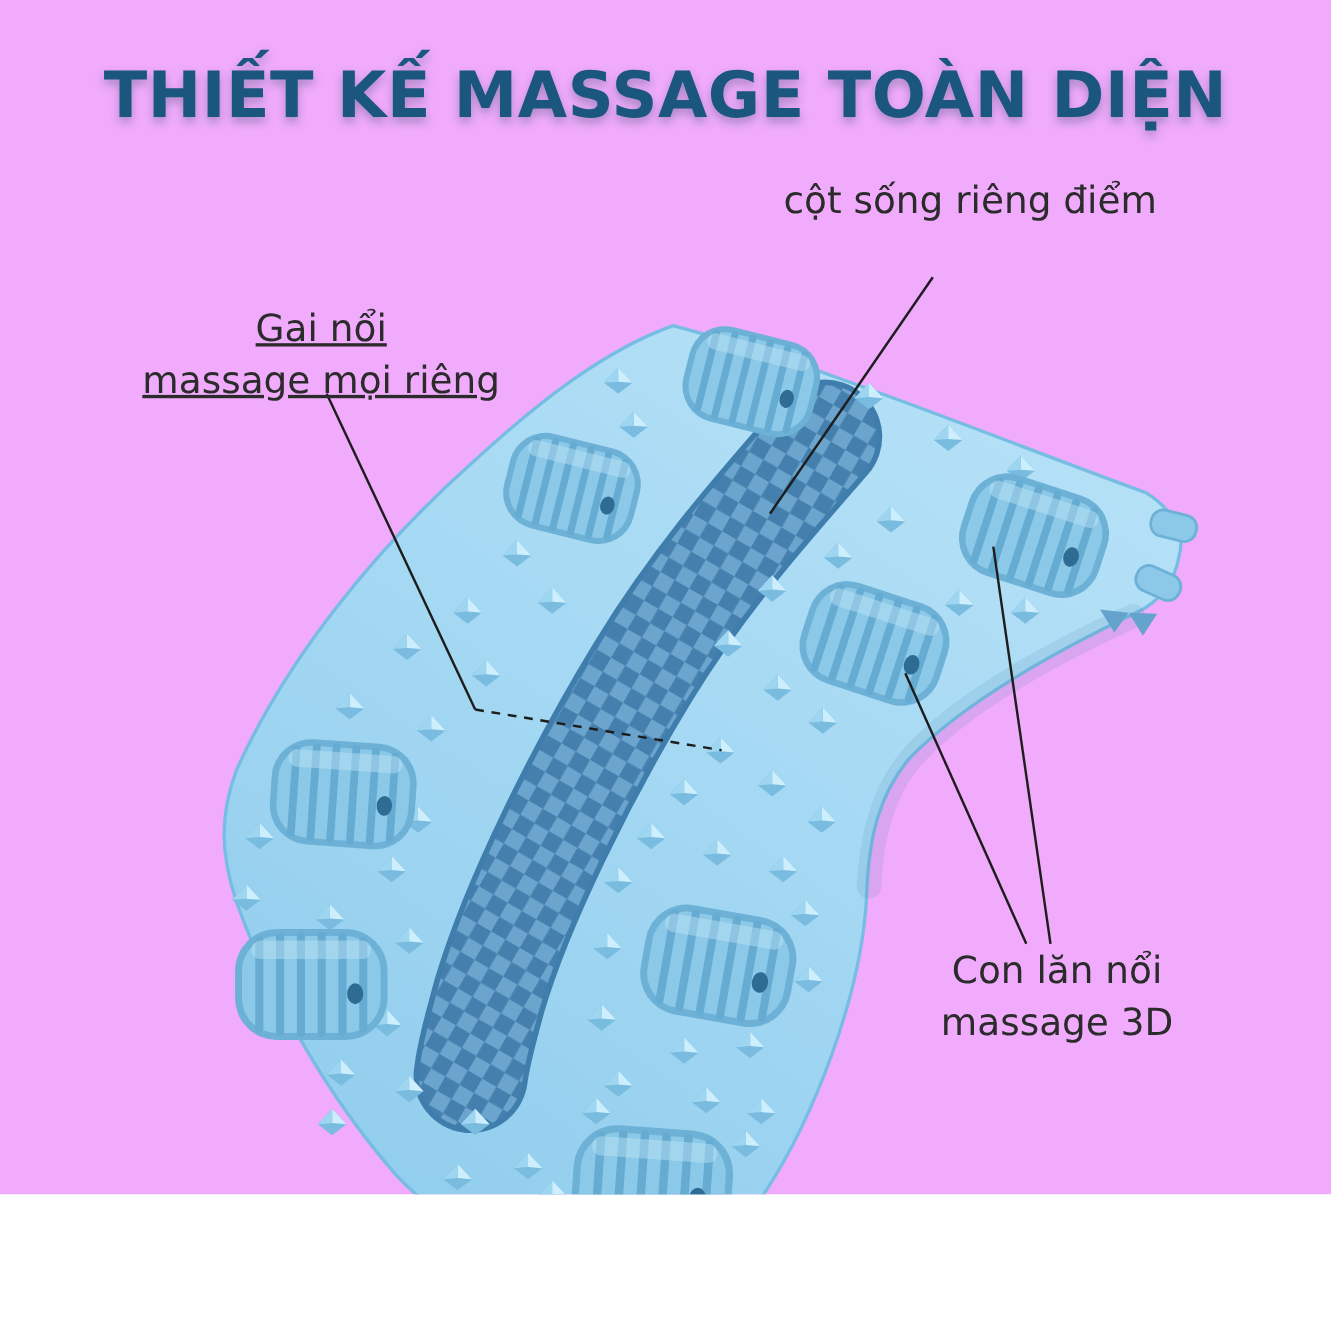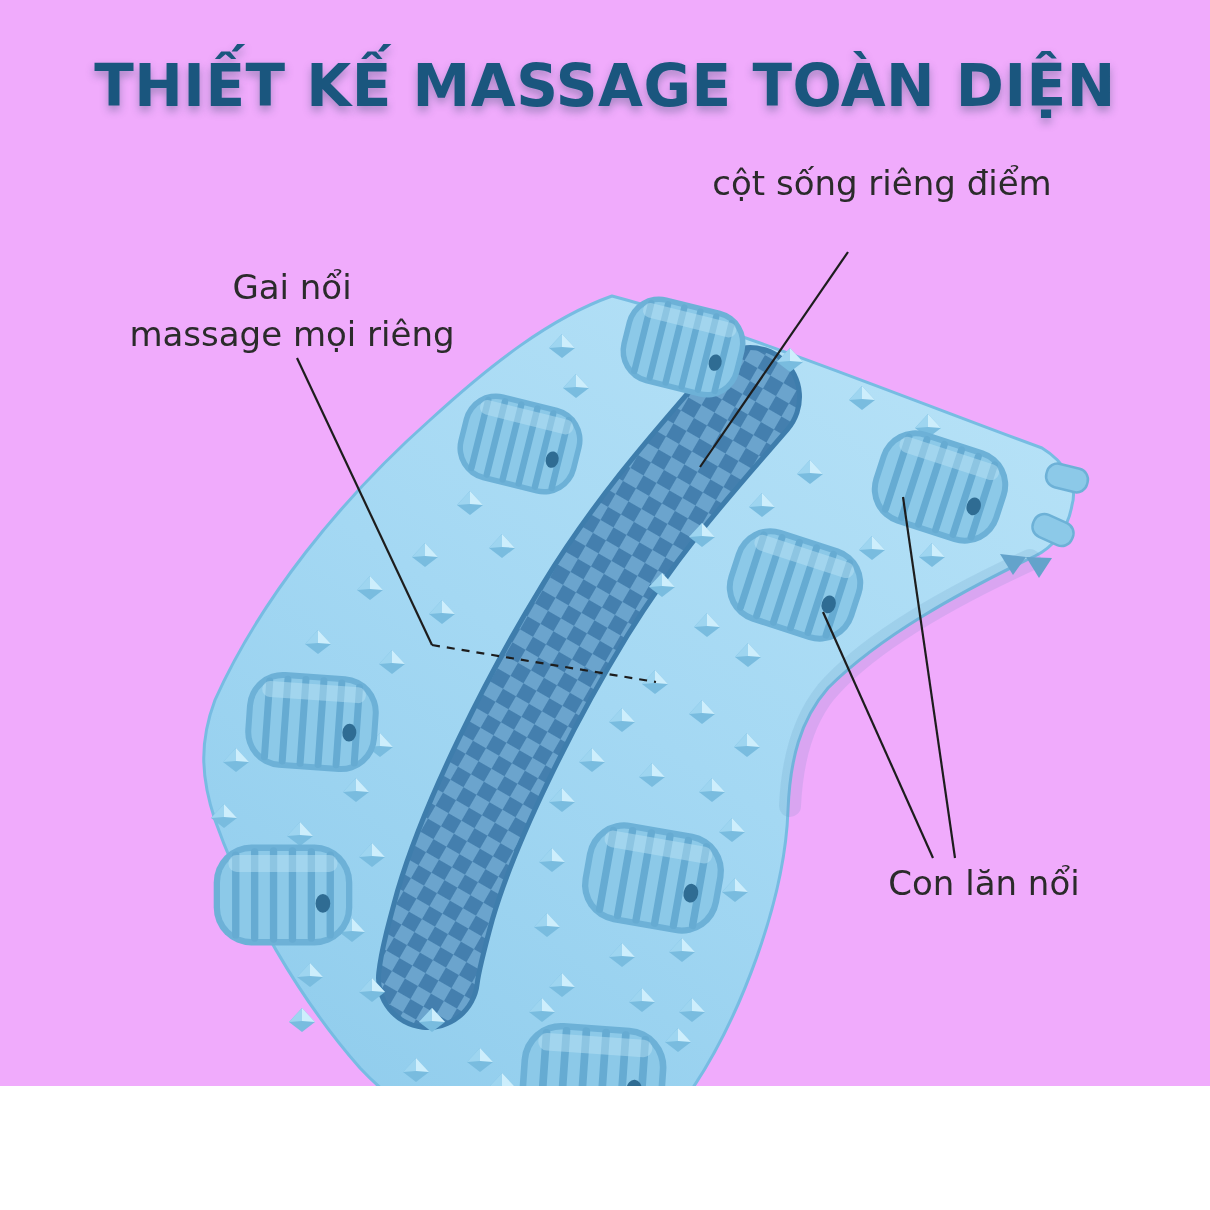--- a/index.html
+++ b/index.html
@@ -23,22 +23,22 @@
   }
   .label{
     position:absolute;
     text-align:center;
     font-size:34px;
     line-height:1.38;
     color:#2b2b2b;
   }
   .label span{display:block;}
   .label-spine{top:160px;left:682px;width:400px;}
-  .label-spikes{top:264px;left:112px;width:360px;}
-  .label-rollers{top:860px;left:799px;width:370px;}
+  .label-spikes{top:276px;left:112px;width:360px;text-decoration:underline;}
+  .label-rollers{top:860px;left:776px;width:370px;}
   svg.scene{position:absolute;top:0;left:0;}
 </style>
 </head>
 <body>
 
 <div class="canvas">
 
   <div class="page-title">THIẾT KẾ MASSAGE TOÀN DIỆN</div>
 
   <svg class="scene" width="1210" height="1210" viewBox="0 0 1210 1210" xmlns="http://www.w3.org/2000/svg">
@@ -191,15 +191,16 @@
     <span>cột sống riêng điểm</span>
   </div>
 
   <div class="label label-spikes">
     <span>Gai nổi</span>
     <span>massage mọi riêng</span>
   </div>
 
   <div class="label label-rollers">
     <span>Con lăn nổi</span>
+    <span>massage 3D</span>
   </div>
 
 </div>
 
 </body></html>

